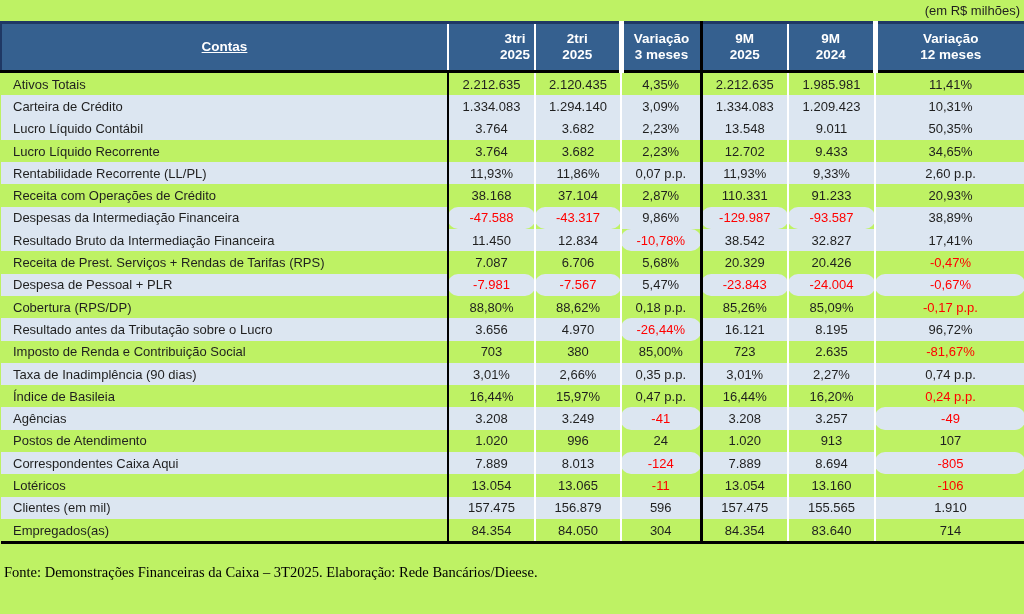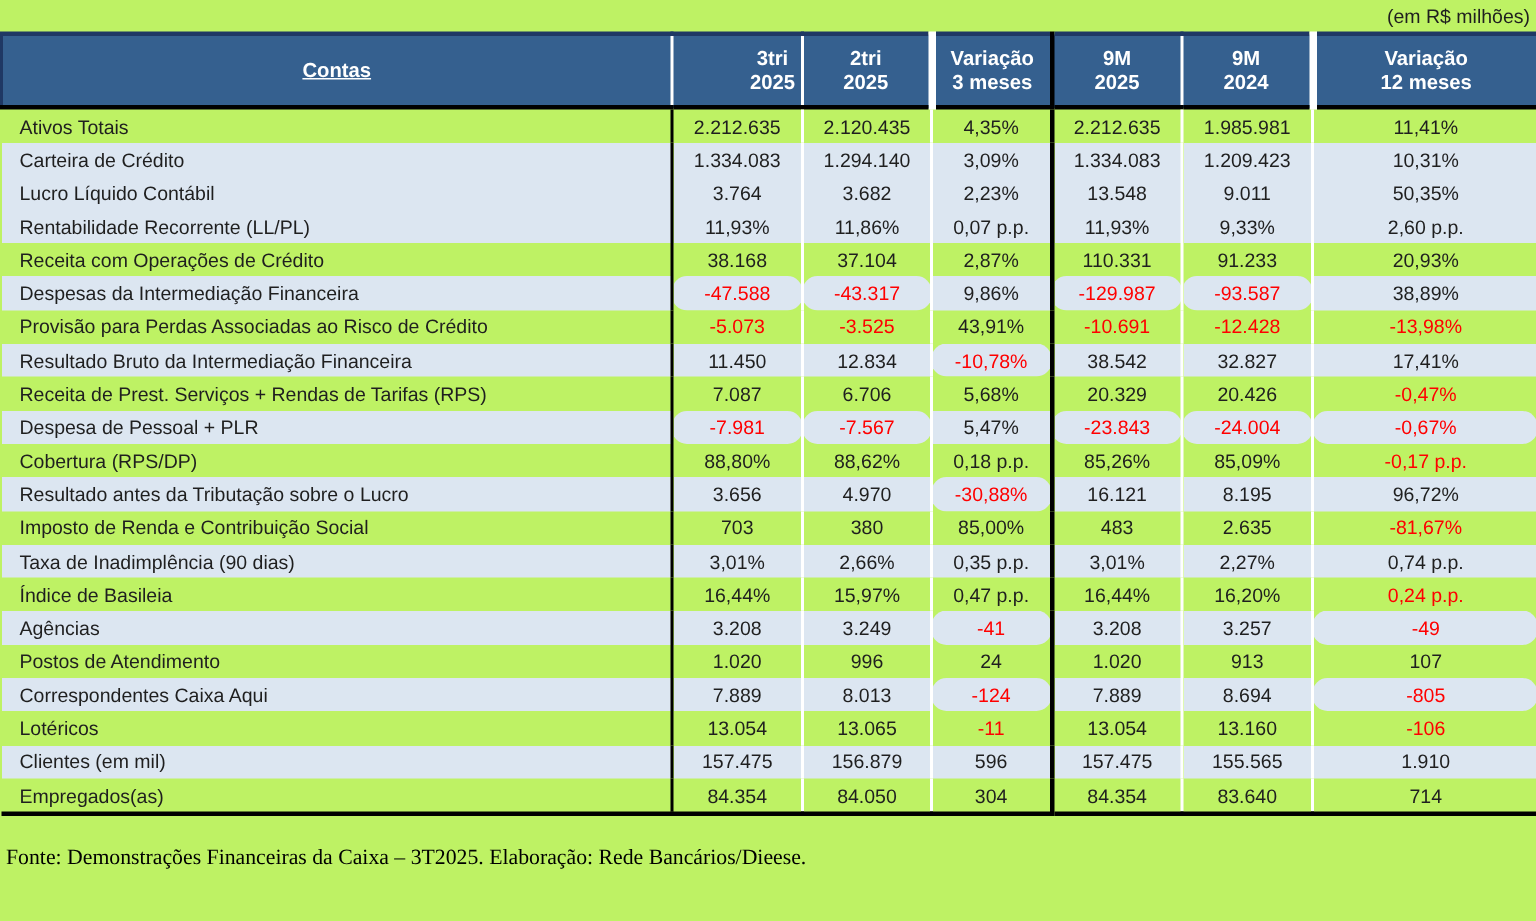--- a/index.html
+++ b/index.html
@@ -138,20 +138,29 @@
         </tr>
         <tr class="alt">
           <td class="c0">Lucro Líquido Contábil</td>
           <td class="c1">3.764</td>
           <td class="c2">3.682</td>
           <td class="c3">2,23%</td>
           <td class="c4">13.548</td>
           <td class="c5">9.011</td>
           <td class="c6">50,35%</td>
         </tr>
+        <tr>
+          <td class="c0">Lucro Líquido Recorrente</td>
+          <td class="c1">3.764</td>
+          <td class="c2">3.682</td>
+          <td class="c3">2,23%</td>
+          <td class="c4">12.702</td>
+          <td class="c5">9.433</td>
+          <td class="c6">34,65%</td>
+        </tr>
         <tr class="alt">
           <td class="c0">Rentabilidade Recorrente (LL/PL)</td>
           <td class="c1">11,93%</td>
           <td class="c2">11,86%</td>
           <td class="c3">0,07 p.p.</td>
           <td class="c4">11,93%</td>
           <td class="c5">9,33%</td>
           <td class="c6">2,60 p.p.</td>
         </tr>
         <tr>
@@ -165,29 +174,20 @@
         </tr>
         <tr class="alt">
           <td class="c0">Despesas da Intermediação Financeira</td>
           <td class="c1 neg">-47.588</td>
           <td class="c2 neg">-43.317</td>
           <td class="c3">9,86%</td>
           <td class="c4 neg">-129.987</td>
           <td class="c5 neg">-93.587</td>
           <td class="c6">38,89%</td>
         </tr>
-        <tr>
-          <td class="c0">Provisão para Perdas Associadas ao Risco de Crédito</td>
-          <td class="c1 neg">-5.073</td>
-          <td class="c2 neg">-3.525</td>
-          <td class="c3">43,91%</td>
-          <td class="c4 neg">-10.691</td>
-          <td class="c5 neg">-12.428</td>
-          <td class="c6 neg">-13,98%</td>
-        </tr>
         <tr class="alt">
           <td class="c0">Resultado Bruto da Intermediação Financeira</td>
           <td class="c1">11.450</td>
           <td class="c2">12.834</td>
           <td class="c3 neg">-10,78%</td>
           <td class="c4">38.542</td>
           <td class="c5">32.827</td>
           <td class="c6">17,41%</td>
         </tr>
         <tr>
@@ -214,31 +214,31 @@
           <td class="c2">88,62%</td>
           <td class="c3">0,18 p.p.</td>
           <td class="c4">85,26%</td>
           <td class="c5">85,09%</td>
           <td class="c6 neg">-0,17 p.p.</td>
         </tr>
         <tr class="alt">
           <td class="c0">Resultado antes da Tributação sobre o Lucro</td>
           <td class="c1">3.656</td>
           <td class="c2">4.970</td>
-          <td class="c3 neg">-30,88%</td>
+          <td class="c3 neg">-26,44%</td>
           <td class="c4">16.121</td>
           <td class="c5">8.195</td>
           <td class="c6">96,72%</td>
         </tr>
         <tr>
           <td class="c0">Imposto de Renda e Contribuição Social</td>
           <td class="c1">703</td>
           <td class="c2">380</td>
           <td class="c3">85,00%</td>
-          <td class="c4">483</td>
+          <td class="c4">723</td>
           <td class="c5">2.635</td>
           <td class="c6 neg">-81,67%</td>
         </tr>
         <tr class="alt">
           <td class="c0">Taxa de Inadimplência (90 dias)</td>
           <td class="c1">3,01%</td>
           <td class="c2">2,66%</td>
           <td class="c3">0,35 p.p.</td>
           <td class="c4">3,01%</td>
           <td class="c5">2,27%</td>

